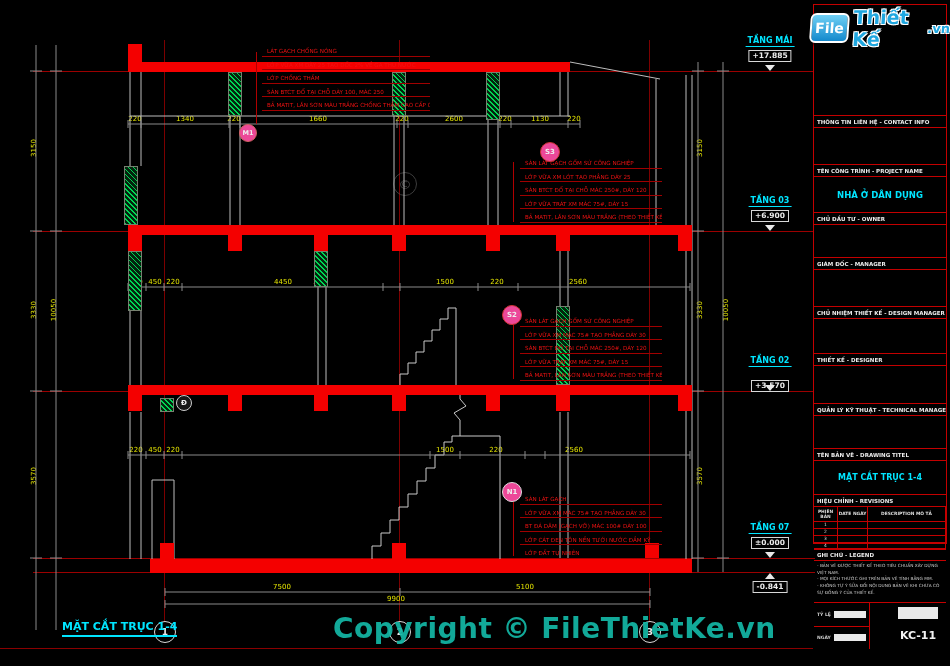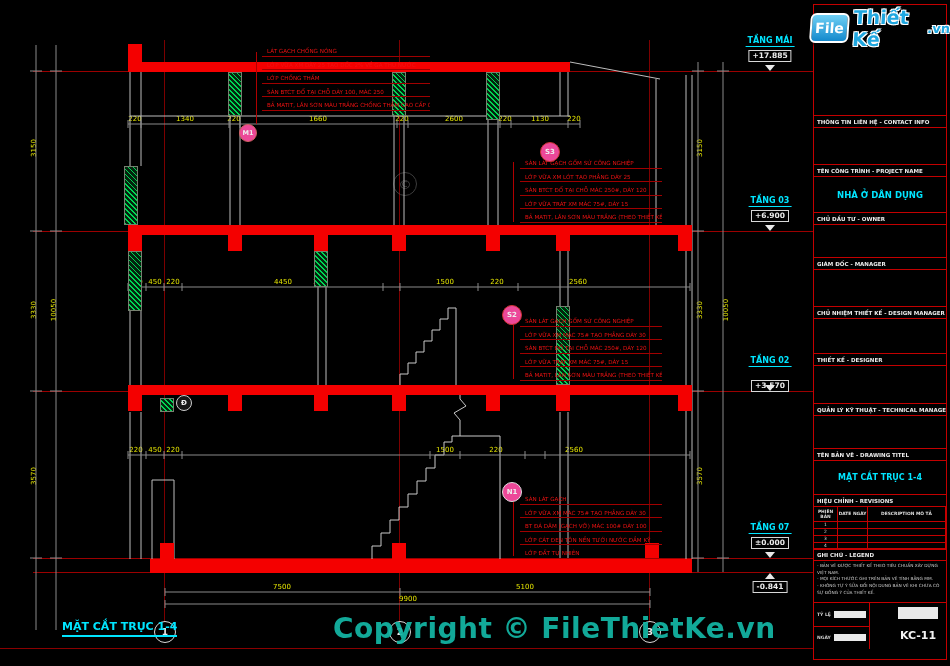--- a/index.html
+++ b/index.html
@@ -45,21 +45,21 @@
   
   .logo{position:absolute;left:810px;top:6px;z-index:60;display:flex;align-items:center;transform:skewX(-4deg);}
   .logo-box{width:42px;height:26px;border-radius:6px;border:2px solid #fff;color:#fff;font-weight:bold;
             font-size:14px;display:flex;align-items:center;justify-content:center;
             background:linear-gradient(#6fd0f5,#1489cc);box-shadow:0 2px 3px rgba(0,0,0,.7);}
   .logo-txt{margin-left:4px;font-size:19px;font-weight:bold;color:#1fa7e0;
             text-shadow:-1px -1px 0 #fff,1px -1px 0 #fff,-1px 1px 0 #fff,1px 1px 0 #fff,0 2px 3px rgba(0,0,0,.65);}
   .logo-vn{font-size:13px;font-weight:bold;color:#1fa7e0;
            text-shadow:-1px -1px 0 #fff,1px -1px 0 #fff,-1px 1px 0 #fff,1px 1px 0 #fff;}
   
-  .tb{position:absolute;left:813px;top:4px;width:134px;height:656px;border:1px solid #c40000;
+  .tb{position:absolute;left:813px;top:4px;width:134px;height:540px;border:1px solid #c40000;
       box-sizing:border-box;background:#000;z-index:30;}
   .tb>div{box-sizing:border-box;}
   .tb .hdr{border-top:1px solid #c40000;border-bottom:1px solid #c40000;color:#ececec;font-size:5.5px;
            font-weight:bold;line-height:12px;height:13px;padding-left:3px;white-space:nowrap;overflow:hidden;}
   .tb .val{display:flex;align-items:center;justify-content:center;color:#00e5ff;font-weight:bold;text-align:center;}
   .rev{display:grid;grid-template-columns:24px 30px 1fr;font-size:4.4px;color:#ddd;text-align:center;height:41px;}
   .rev div{border-right:1px solid #c40000;border-bottom:1px solid #c40000;overflow:hidden;line-height:1.15;}
   .rev .rh{display:flex;align-items:center;justify-content:center;height:14px;font-weight:bold;}
   .rev .rr{height:6px;line-height:6px;}
   .lg{padding:2px 3px;color:#c9c9c9;font-size:4.3px;line-height:1.55;height:41px;overflow:hidden;}
@@ -205,21 +205,21 @@
 
   <span class="dim" style="left:136px;top:446px;">220</span>
   <span class="dim" style="left:155px;top:446px;">450</span>
   <span class="dim" style="left:173px;top:446px;">220</span>
   <span class="dim" style="left:445px;top:446px;">1500</span>
   <span class="dim" style="left:496px;top:446px;">220</span>
   <span class="dim" style="left:574px;top:446px;">2560</span>
 
   <span class="dim" style="left:282px;top:583px;">7500</span>
   <span class="dim" style="left:525px;top:583px;">5100</span>
-  <span class="dim" style="left:408px;top:595px;">9900</span>
+  <span class="dim" style="left:396px;top:595px;">9900</span>
 
   <span class="dimv" style="left:700px;top:148px;">3150</span>
   <span class="dimv" style="left:700px;top:310px;">3330</span>
   <span class="dimv" style="left:700px;top:476px;">3570</span>
   <span class="dimv" style="left:726px;top:310px;">10050</span>
 
   <span class="dimv" style="left:34px;top:148px;">3150</span>
   <span class="dimv" style="left:34px;top:310px;">3330</span>
   <span class="dimv" style="left:34px;top:476px;">3570</span>
   <span class="dimv" style="left:54px;top:310px;">10050</span>

